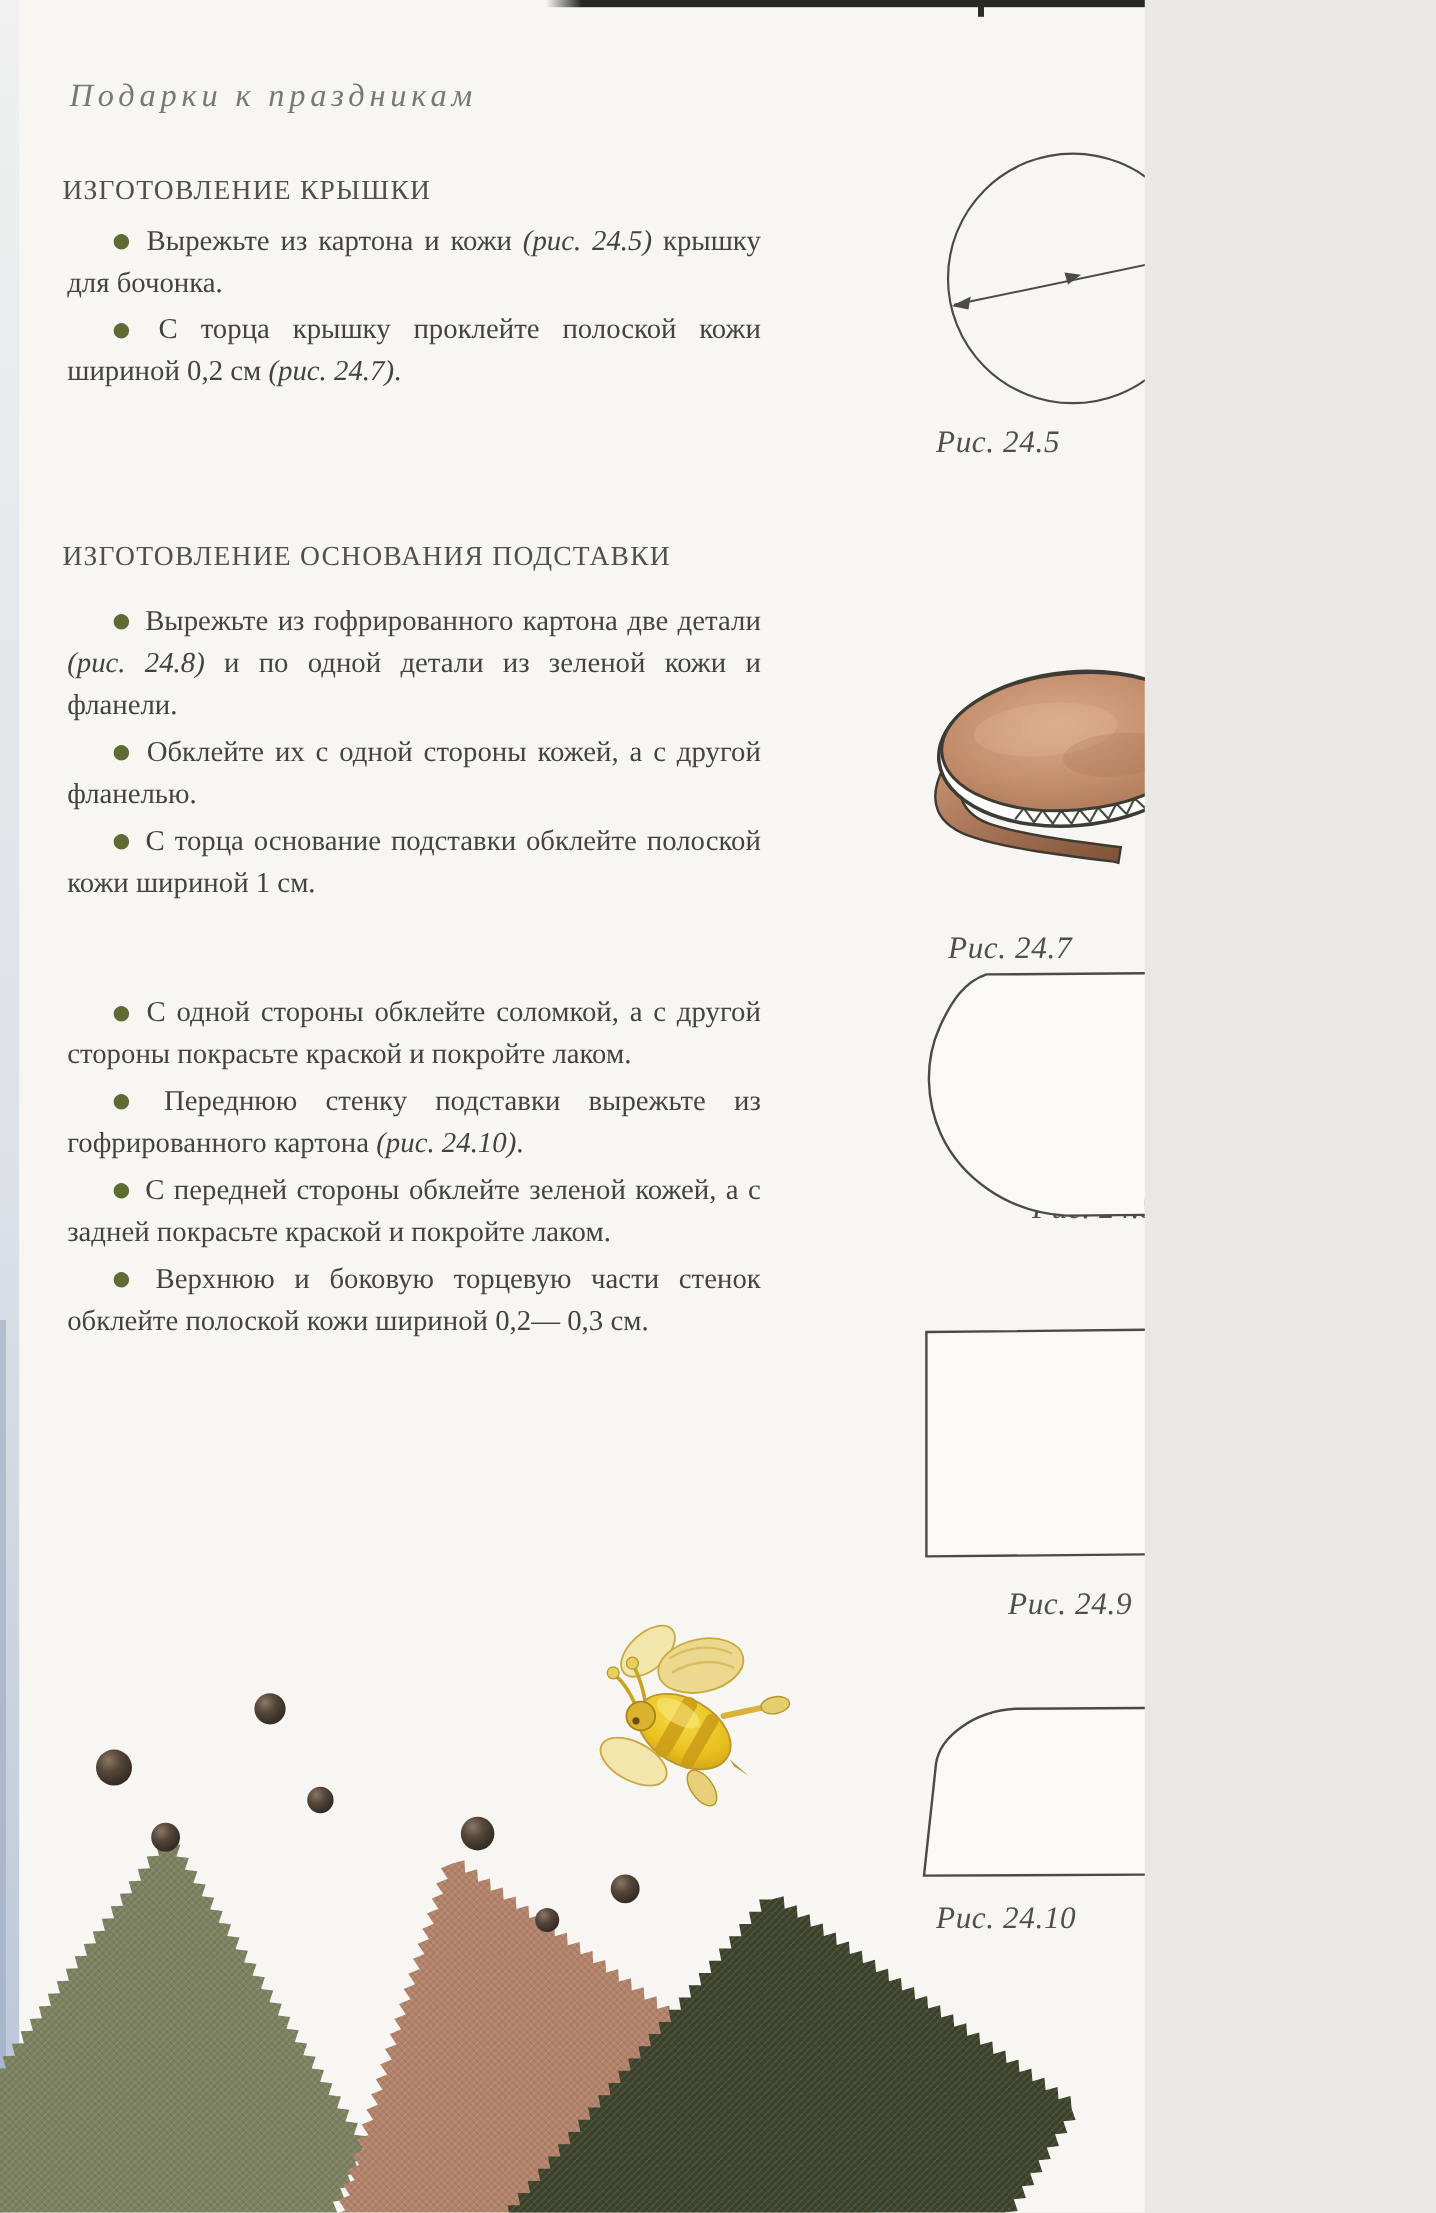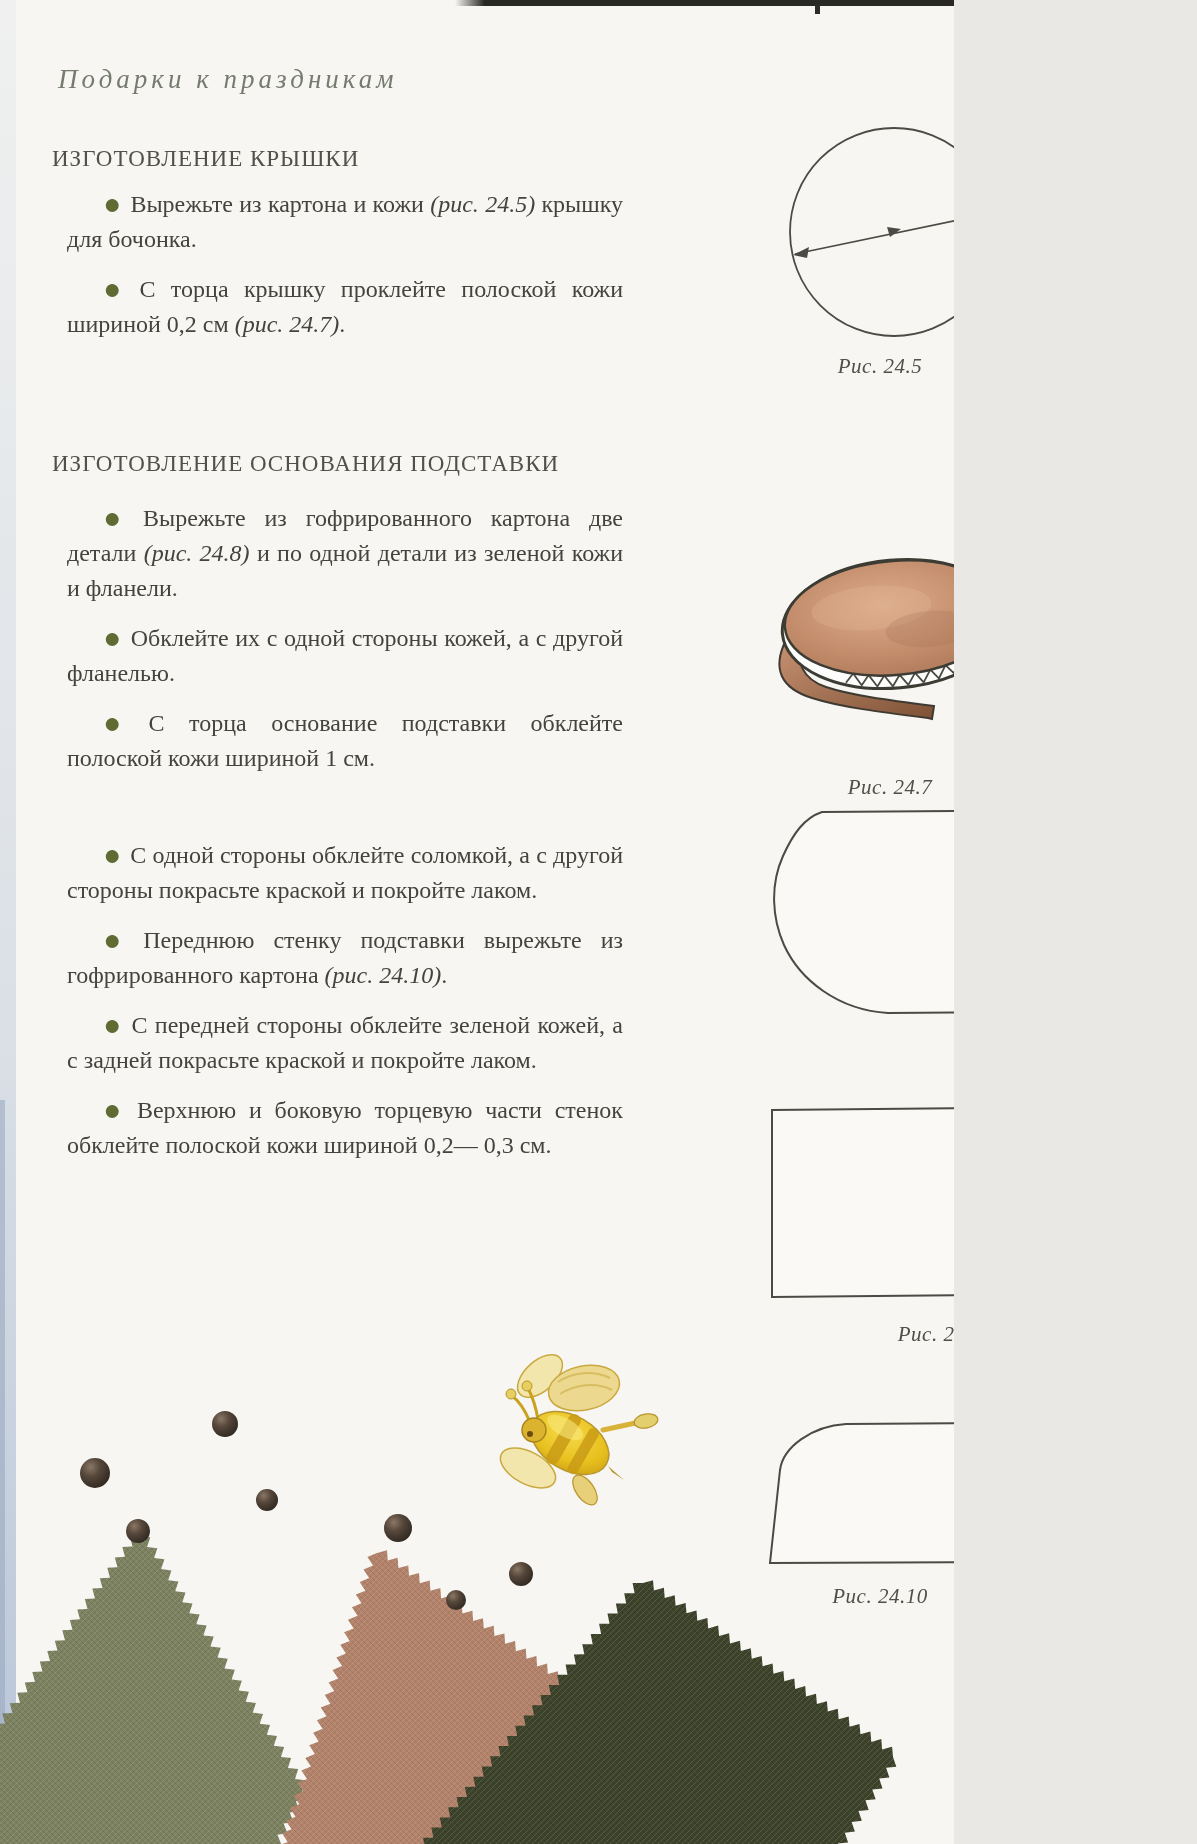--- a/index.html
+++ b/index.html
@@ -16,24 +16,24 @@
   .running-header{position:absolute;left:58px;top:64px;font-style:italic;font-size:27px;
                   letter-spacing:4px;color:#767b70;}
   .page-number{position:absolute;left:1062px;top:62px;font-style:italic;font-size:30px;
                color:#9ba19f;transform:rotate(-5deg);letter-spacing:2px;}
   
   .col{position:absolute;left:52px;width:586px;color:#44433e;}
   .col h2{margin:0;font-size:23px;font-weight:normal;letter-spacing:1px;text-align:left;color:#51504a;}
   .s0{top:146px;} .s0 h2{margin-bottom:12px;}
   .s1{top:451px;} .s1 h2{margin-bottom:24px;}
   .s2{top:823px;} .s2 h2{margin-bottom:22px;}
-  .col p{margin:15px;font-size:24px;line-height:35px;text-align:justify;text-indent:36px;}
+  .col p{margin:4px;font-size:24px;line-height:35px;text-align:justify;text-indent:36px;}
   .dot{color:#5e6c34;font-size:30px;line-height:0;vertical-align:-2px;margin-right:9px;}
   
-  .figcap{position:absolute;width:200px;text-align:center;font-style:italic;font-size:21px;
+  .figcap{position:absolute;width:200px;font-style:italic;font-size:26px;
           color:#50504a;letter-spacing:.5px;}
   
   #fig-layer{position:absolute;left:0;top:0;z-index:1;}
   .bead{position:absolute;border-radius:50%;z-index:3;
         background:radial-gradient(circle at 35% 30%,#8a7765 0%,#55463a 35%,#372e26 70%,#241d18 100%);}
   #bee{position:absolute;left:488px;top:1338px;z-index:3;}
 </style>
 </head>
 <body>
 

